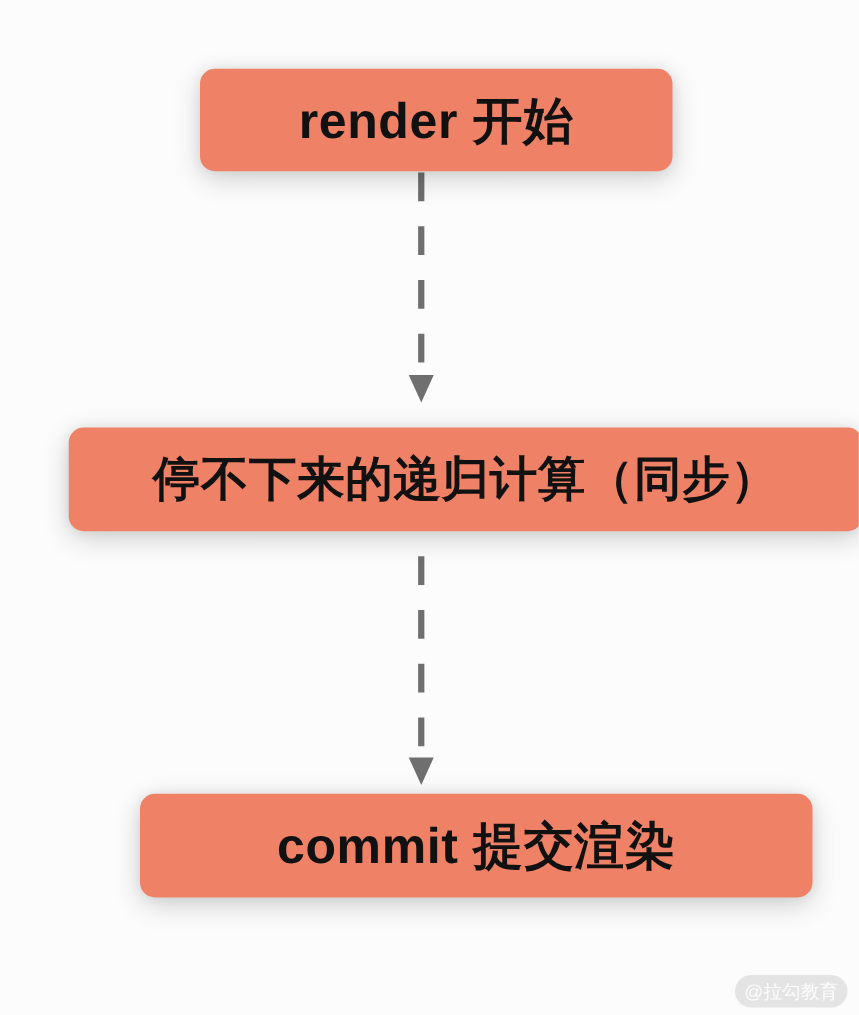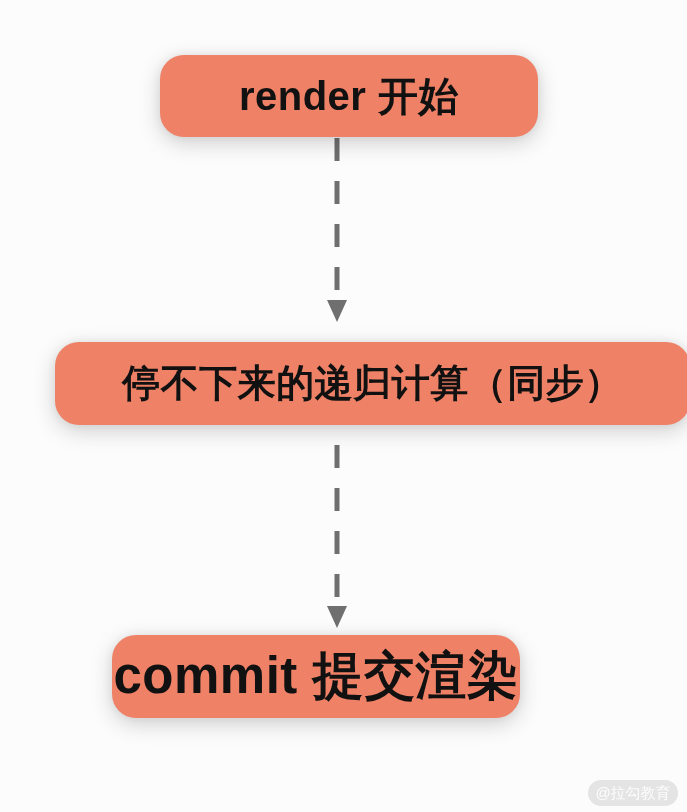--- a/index.html
+++ b/index.html
@@ -15,33 +15,33 @@
   body{
     position:relative;
     background:var(--bg);
     font-family:"Liberation Sans", sans-serif;
     overflow:hidden;
   }
   .canvas{position:absolute;inset:0;}
   .node{
     position:absolute;
     background:var(--node-fill);
-    border-radius:24px;
+    border-radius:12px;
     display:flex;
     align-items:center;
     justify-content:center;
     color:var(--node-text);
     font-weight:bold;
     letter-spacing:0.5px;
     box-shadow:0 6px 22px rgba(0,0,0,0.18), 0 0 10px rgba(0,0,0,0.06);
     white-space:nowrap;
   }
   .node-start{left:160px;top:55px;width:378px;height:82px;font-size:40px;}
   .node-recursion{left:55px;top:342px;width:635px;height:83px;font-size:38px;}
-  .node-commit{left:112px;top:635px;width:408px;height:83px;font-size:51px;}
+  .node-commit{left:112px;top:635px;width:538px;height:83px;font-size:40px;}
   svg.arrows{position:absolute;left:0;top:0;width:687px;height:812px;pointer-events:none;}
   .arrow-shaft{
     stroke:var(--arrow);
     stroke-width:5;
     stroke-dasharray:23 20;
     fill:none;
   }
   .arrow-head{fill:var(--arrow);}
   .watermark{
     position:absolute;

